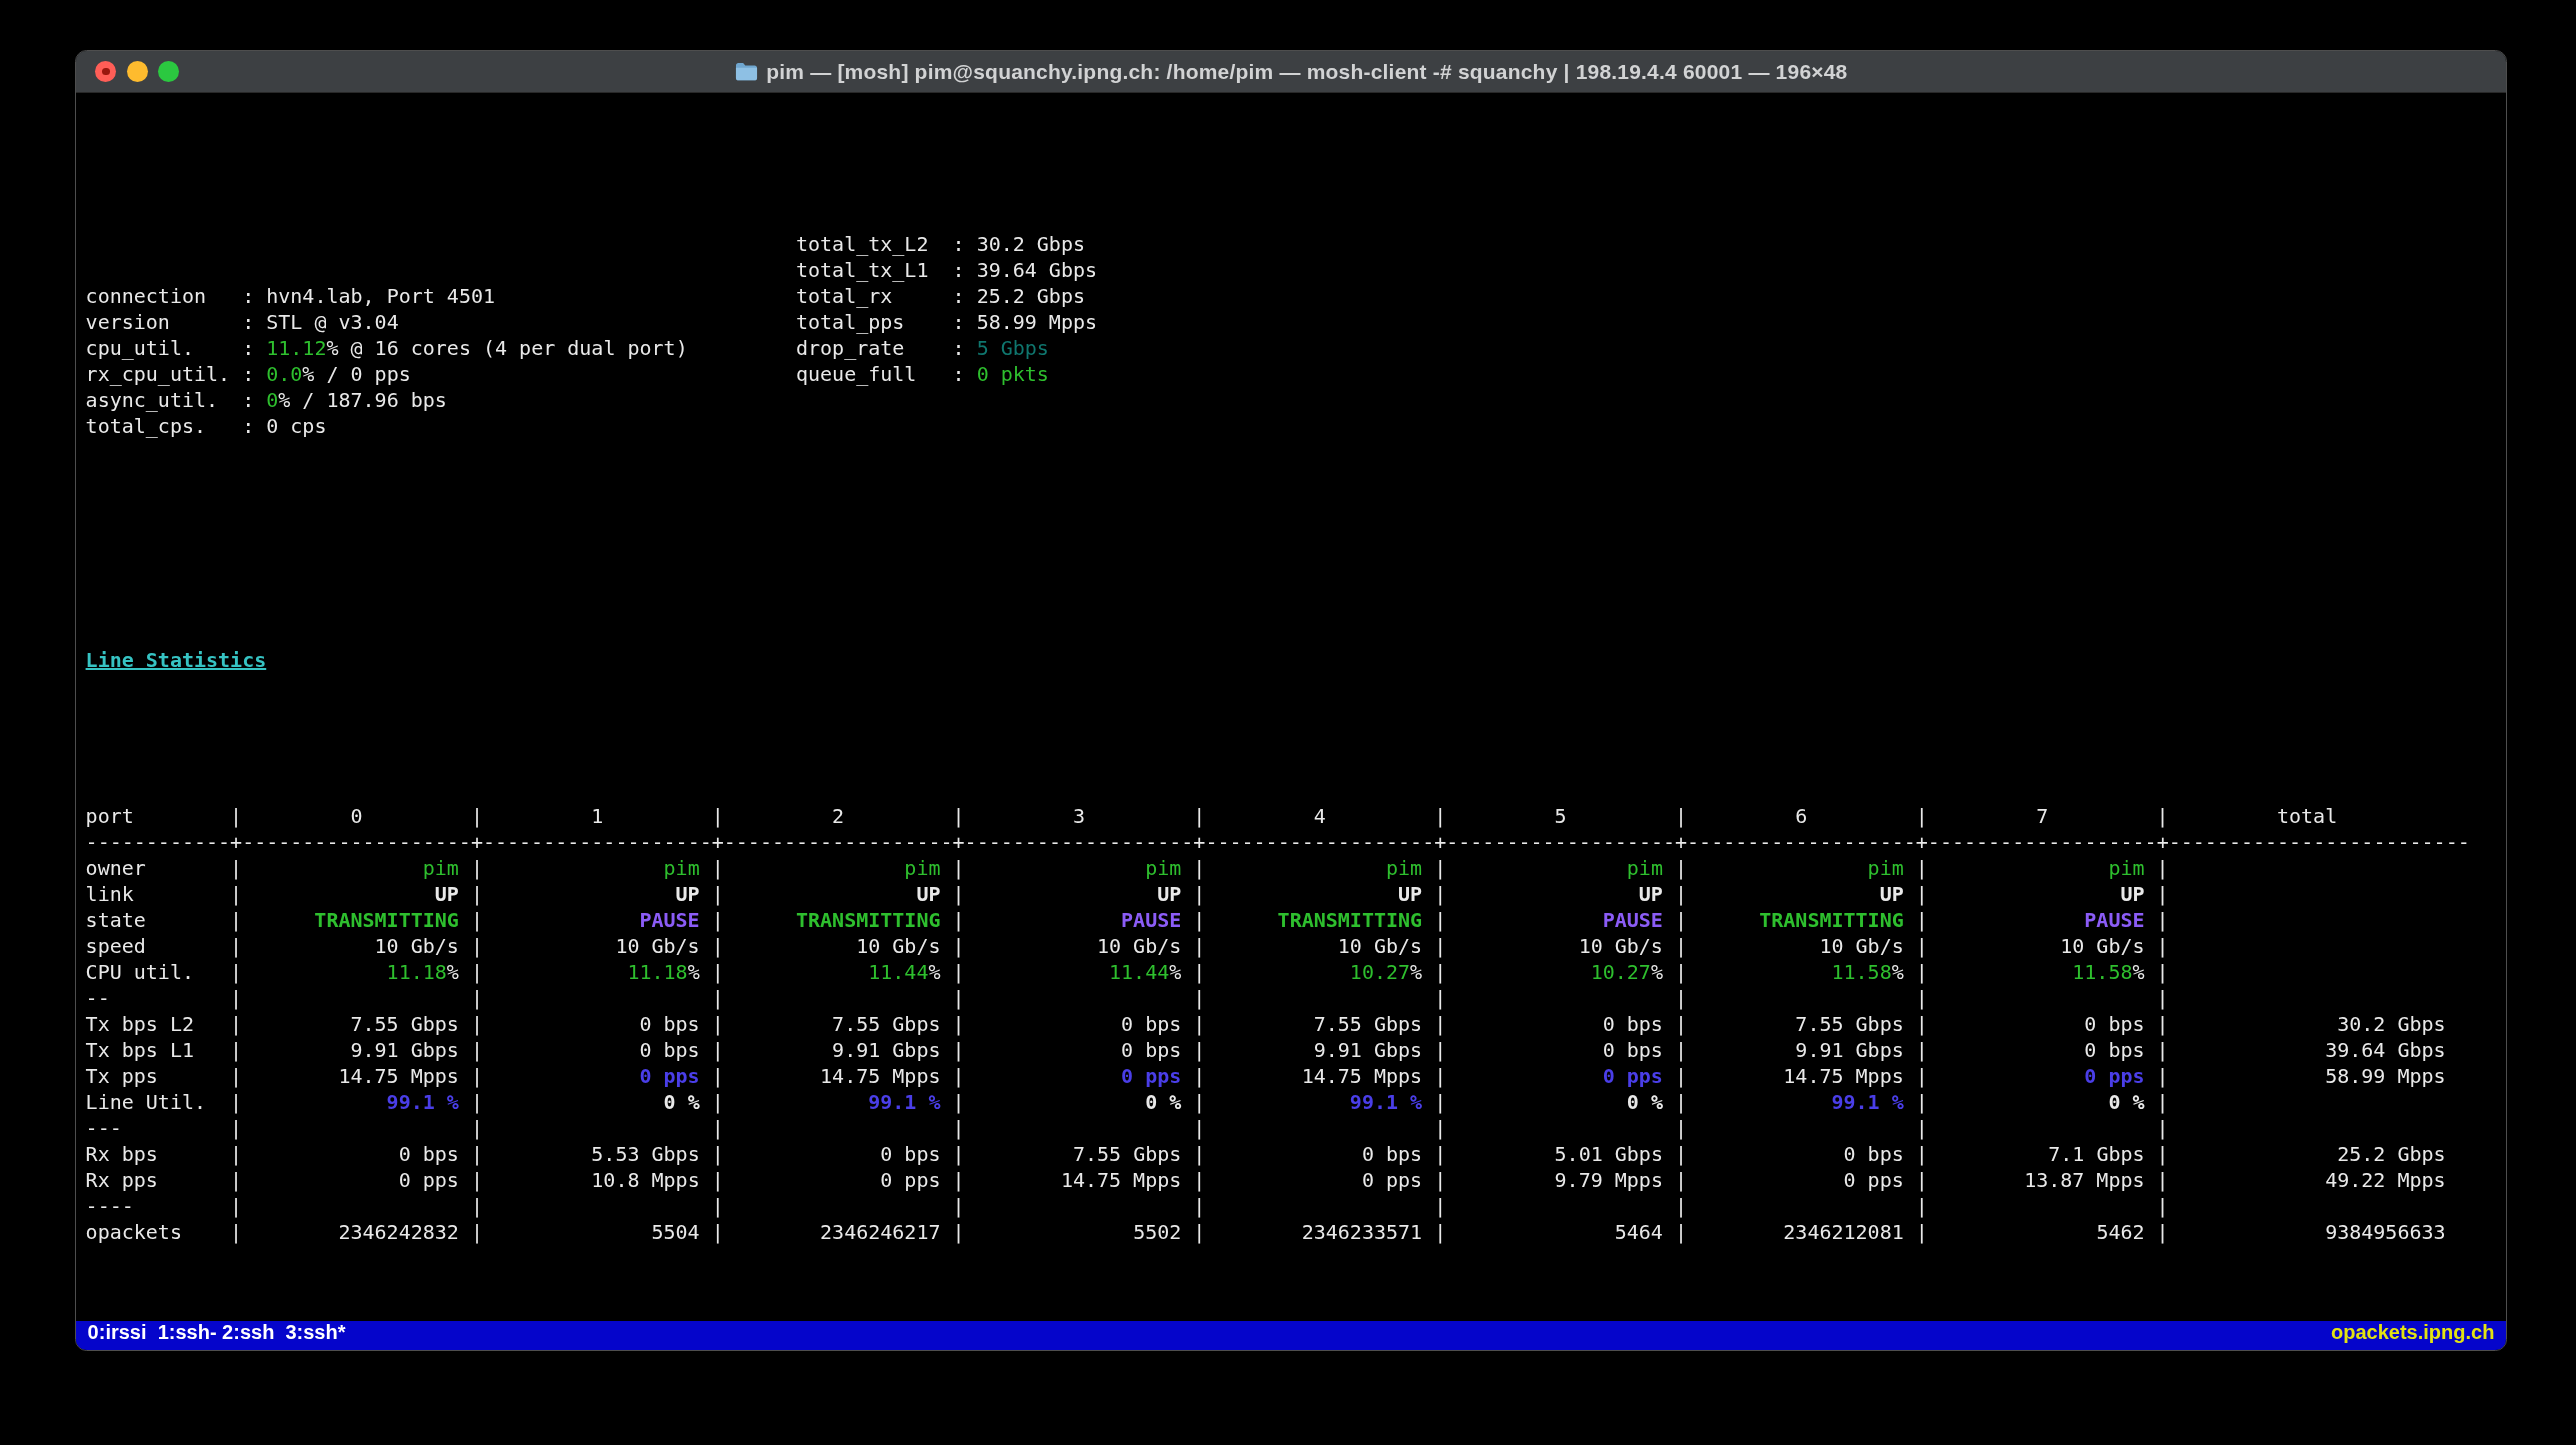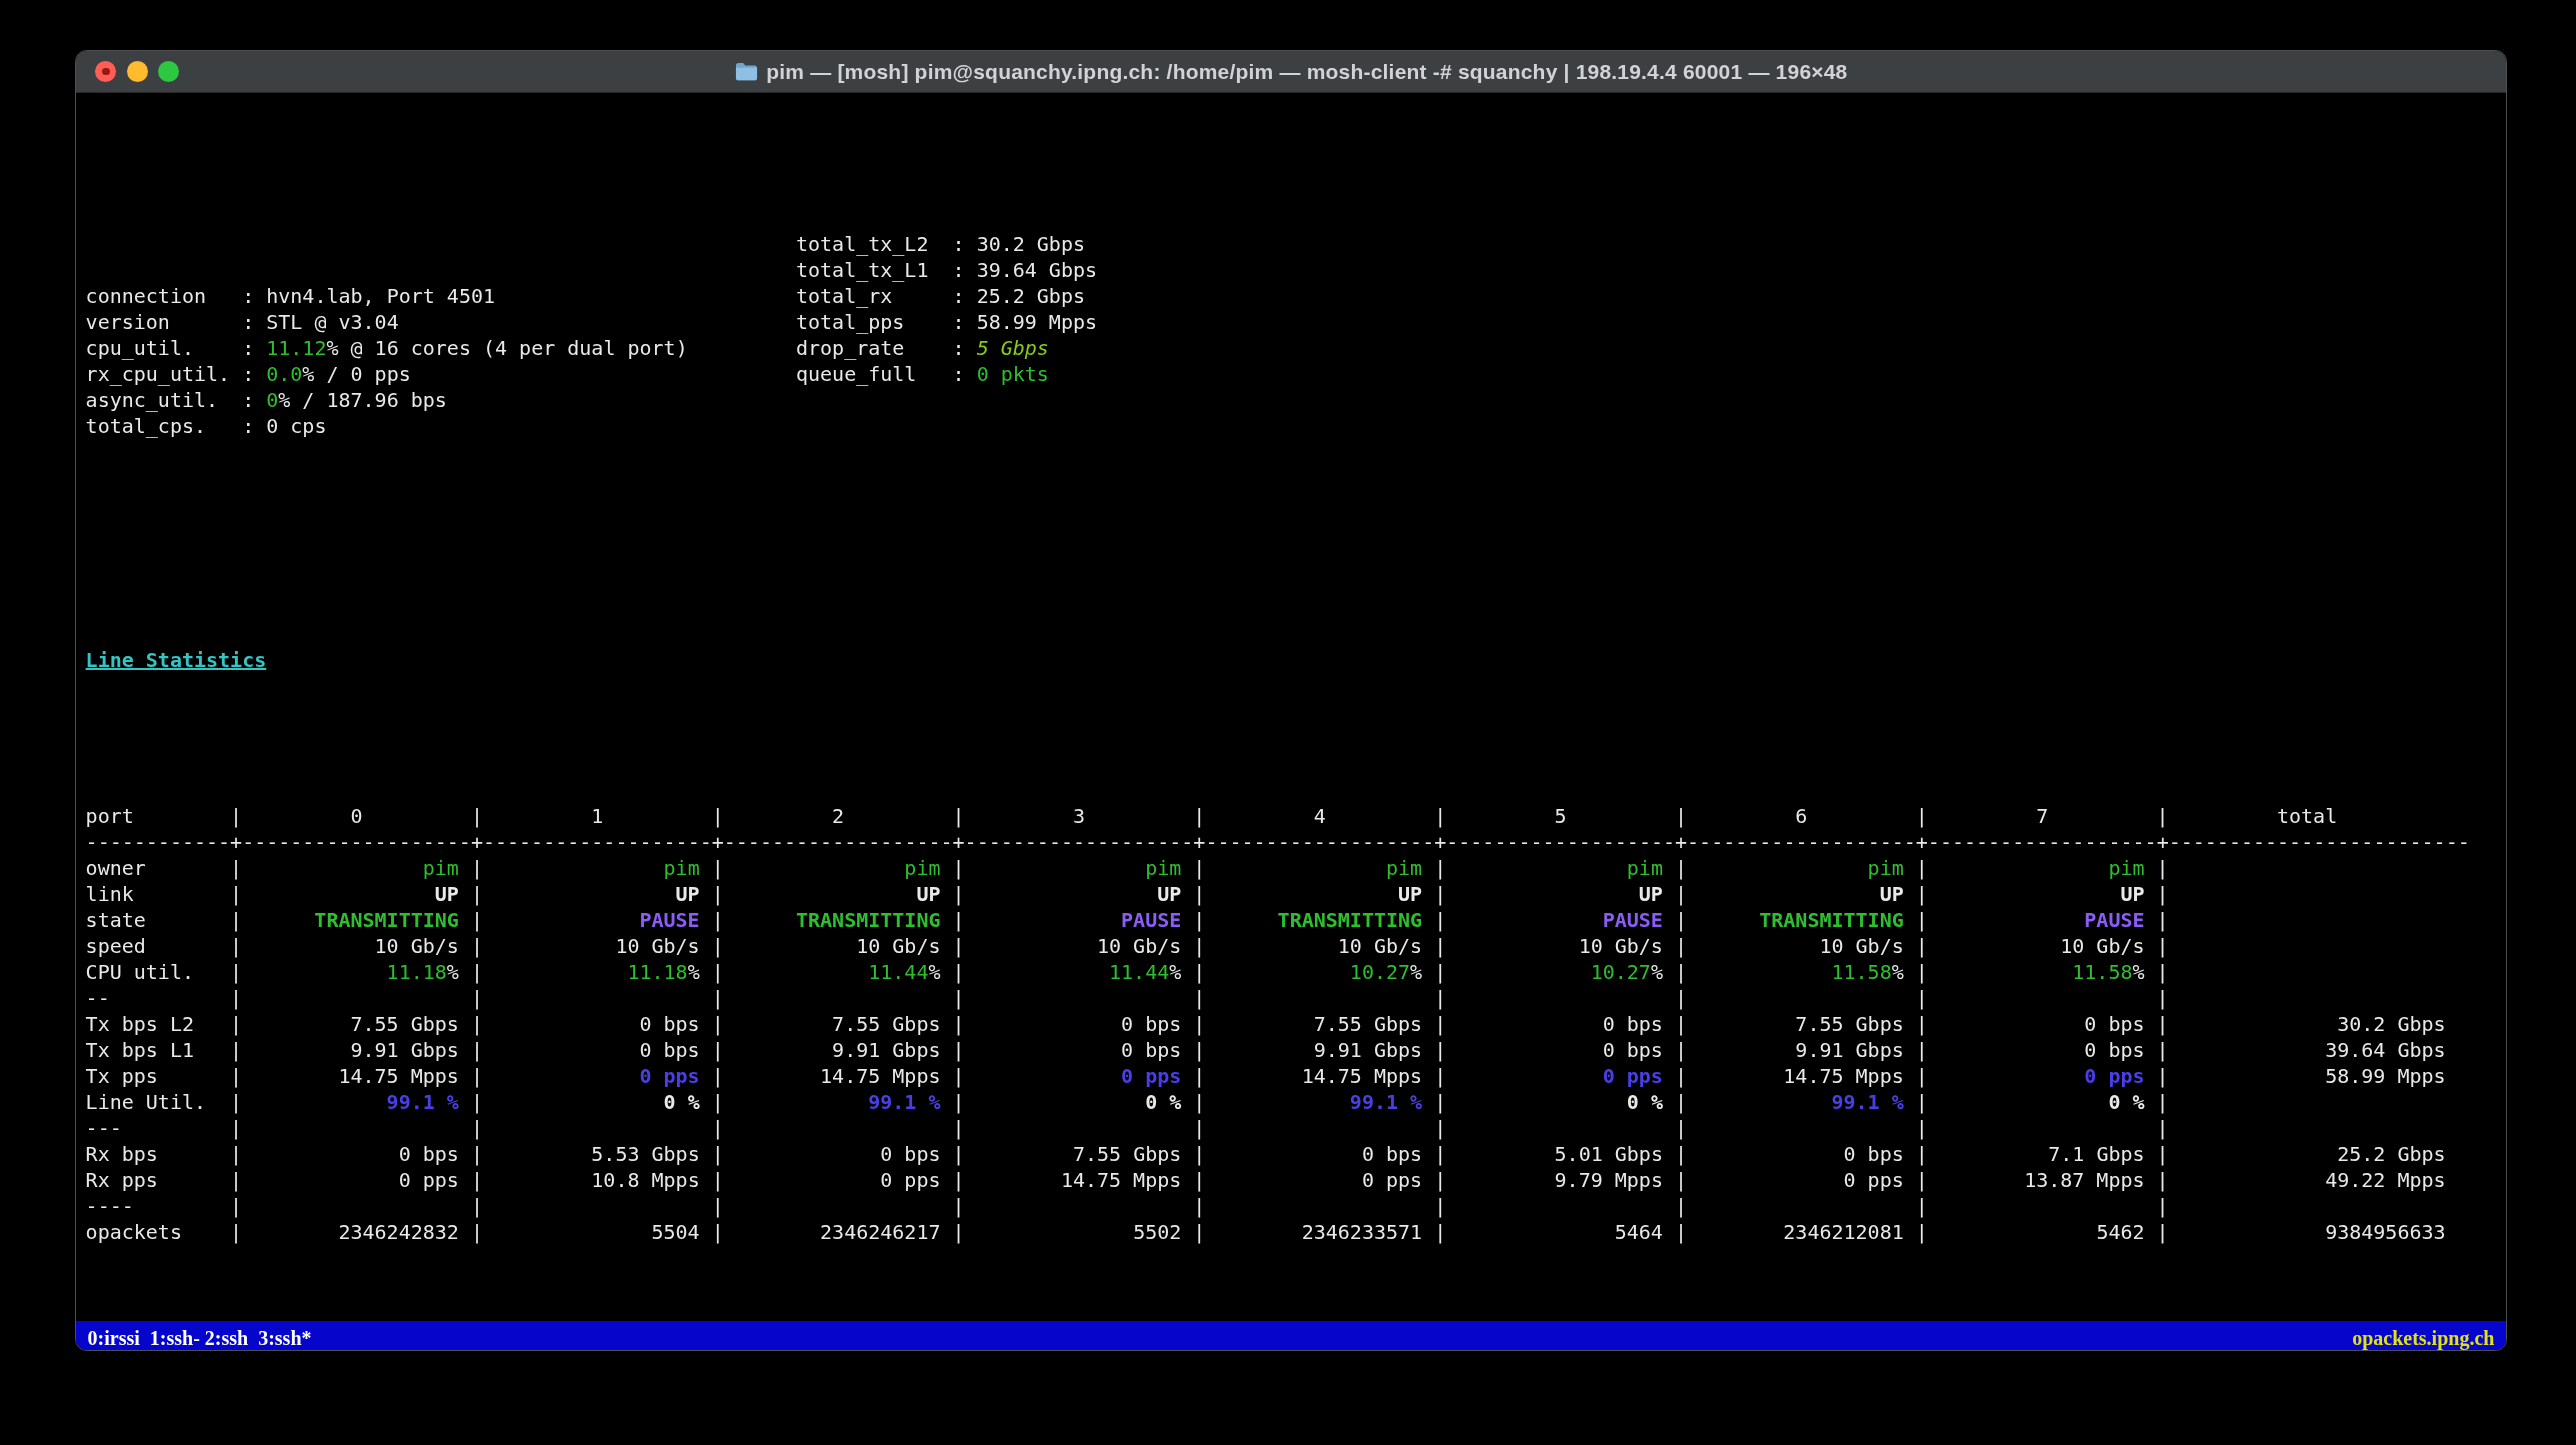--- a/index.html
+++ b/index.html
@@ -45,26 +45,26 @@
   .cell.total{width:26ch;}
   .cell .bar{flex:0 0 auto;}
   .cell .val{flex:1 1 auto;text-align:right;padding-right:1ch;}
   .cell.total .val{padding-right:2ch;}
   .thead .lbl{text-align:left;}
   .thead .val{text-align:center;padding-right:0;}
   .dashrow{overflow:hidden;}
   .c-green{color:#2ebf2e;}
   .c-magenta{color:#8b5cf6;}
   .c-blue{color:#4a3ee8;}
-  .c-red{color:#84cc16;font-style:italic;}
+  .c-red{color:#0f766e;}
   .bld{font-weight:bold;}
   .tmuxbar{
     flex:0 0 29px;height:29px;background:#0505cb;
-    display:flex;align-items:flex-end;justify-content:space-between;
-    padding:0 11.6px;font-family:Liberation Serif, serif;
+    display:flex;align-items:flex-start;justify-content:space-between;
+    padding:0 11.6px;font-family:Liberation Sans, sans-serif;
     font-size:20px;font-weight:bold;color:#ffffff;white-space:pre;
   }
   .tmuxbar .host{color:#e3e312;font-weight:bold;}
 </style>
 </head>
 <body>
 
 <div class="stage">
   <div class="win">
 

